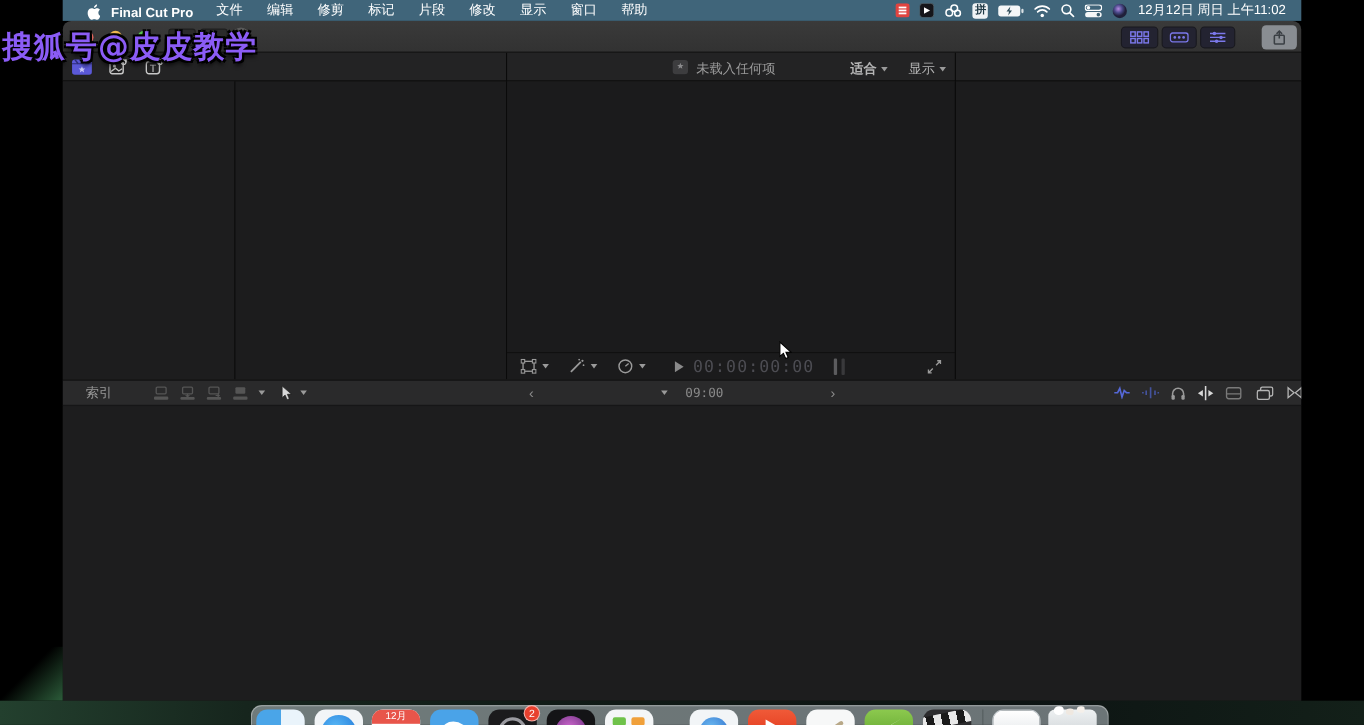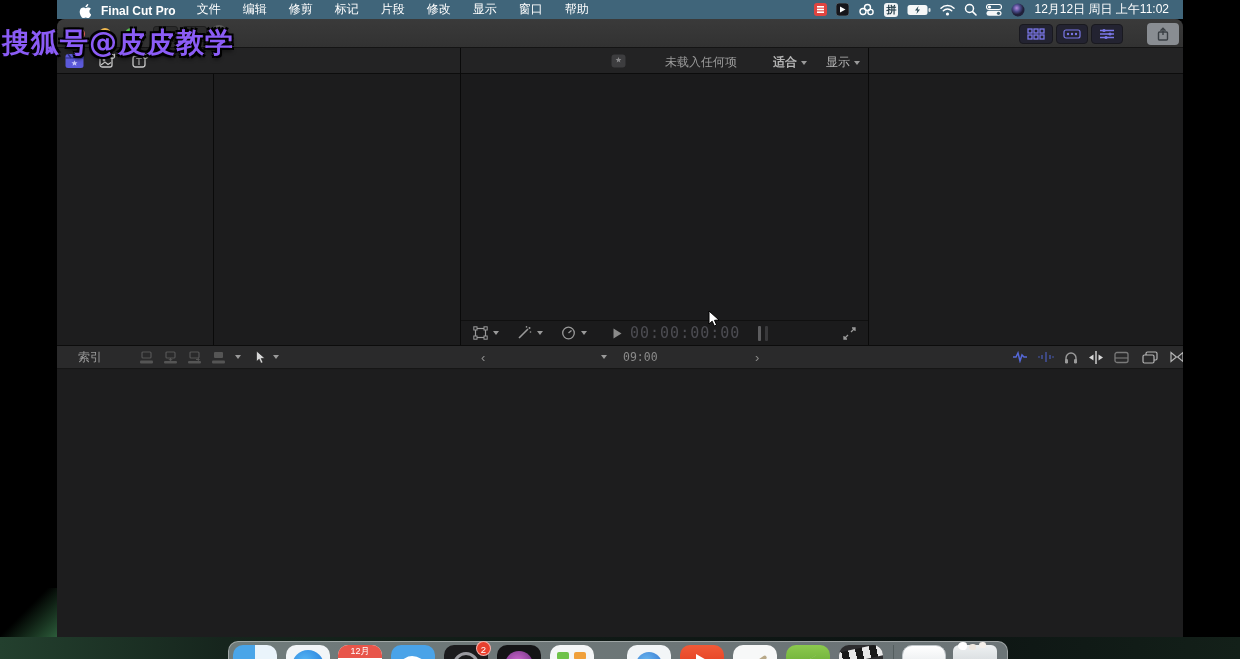--- a/index.html
+++ b/index.html
@@ -261,21 +261,21 @@
             <circle cx="13.5" cy="3.5" r="2" fill="none" stroke="#c8c8c8" stroke-width="1.2"></circle>
           </svg>
       </div>
 
       <div class="ph-icon" style="left:554px; top:6px;">
         <svg width="15" height="14" viewBox="0 0 15 14">
             <rect x="0.5" y="0.5" width="14" height="13" rx="3" fill="#3d3d3f"></rect>
             <path d="M7.5 3 L8.3 5 L10.4 5.1 L8.8 6.4 L9.3 8.4 L7.5 7.3 L5.7 8.4 L6.2 6.4 L4.6 5.1 L6.7 5 Z" fill="#8a8a8c"></path>
           </svg>
       </div>
-      <div class="ph-icon viewer-title" style="left:608px; top:6px;">未载入任何项</div>
+      <div class="ph-icon viewer-title" style="left:576px; top:6px;">未载入任何项</div>
       <div class="ph-icon dd" style="left:716px; top:6px;font-weight:bold;">
         <span>适合</span>
         <span class="chev"></span>
       </div>
       <div class="ph-icon dd" style="left:769px; top:6px;">
         <span>显示</span>
         <span class="chev"></span>
       </div>
 
       <div class="vdiv" style="left:403px; top:0; height:26px;"></div>

